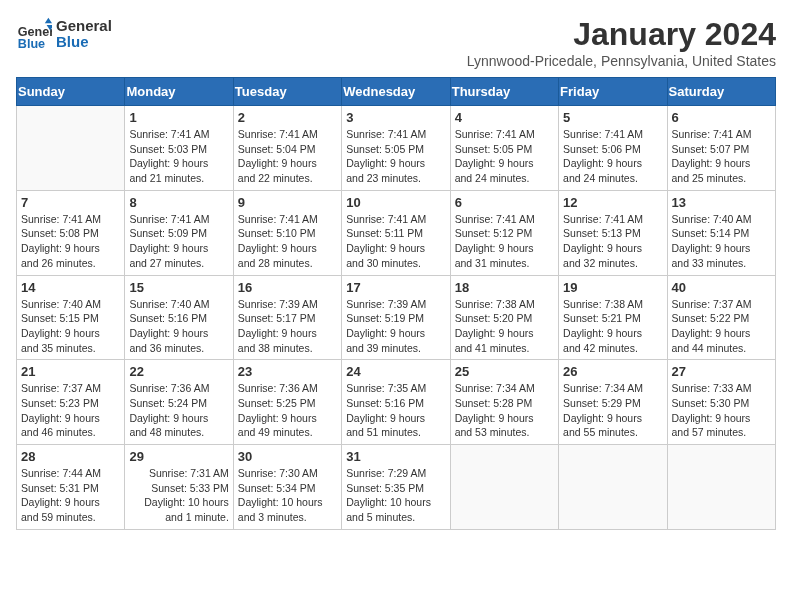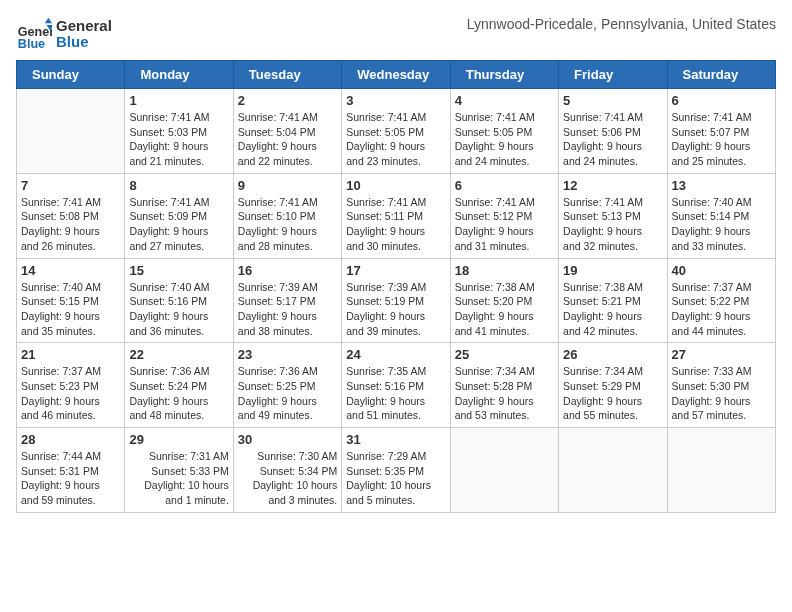--- a/index.html
+++ b/index.html
@@ -38,21 +38,21 @@
       color: #555;
     }
     table {
       width: 100%;
       border-collapse: collapse;
       font-size: 11px;
     }
     thead tr th {
       background-color: #2a6db5;
       color: #fff;
-      padding: 6px 15px;
+      padding: 6px 1px;
       text-align: left;
       font-size: 13px;
       font-weight: bold;
       border: 1px solid #1a5a9a;
     }
     tbody tr td {
       border: 1px solid #ccc;
       vertical-align: top;
       padding: 4px;
       width: 107px;
@@ -84,20 +84,21 @@
       <text x="2" y="36" font-size="14" font-weight="bold" fill="#1a6cb5">Blue</text>
       <polygon points="32,8 40,8 36,2" fill="#1a6cb5"></polygon>
       <polygon points="34,10 42,10 38,16" fill="#1a6cb5"></polygon>
     </svg>
     <div style="display:flex;flex-direction:column;line-height:1.1">
       <span style="font-size:15px;font-weight:bold;color:#333;">General</span>
       <span style="font-size:15px;font-weight:bold;color:#1a6cb5;">Blue</span>
     </div>
   </div>
   <div class="title-area">
+    <div class="calendar-title">January 2024</div>
     <div class="calendar-subtitle">Lynnwood-Pricedale, Pennsylvania, United States</div>
   </div>
 </div>
 
 <table>
   <thead>
     <tr>
     <th>Sunday</th>
         <th>Monday</th>
         <th>Tuesday</th>
@@ -316,21 +317,21 @@
         </td>
         <td>
           <span class="day-num">29</span>
           <div class="day-info" style="white-space: pre-line; text-align: right;">Sunrise: 7:31 AM
 Sunset: 5:33 PM
 Daylight: 10 hours
 and 1 minute.</div>
         </td>
         <td>
           <span class="day-num">30</span>
-          <div class="day-info" style="white-space: pre-line; text-align: right;">Sunrise: 7:30 AM
+          <div class="day-info" style="white-space: pre-line;">Sunrise: 7:30 AM
 Sunset: 5:34 PM
 Daylight: 10 hours
 and 3 minutes.</div>
         </td>
         <td>
           <span class="day-num">31</span>
           <div class="day-info" style="white-space: pre-line;">Sunrise: 7:29 AM
 Sunset: 5:35 PM
 Daylight: 10 hours
 and 5 minutes.</div>

